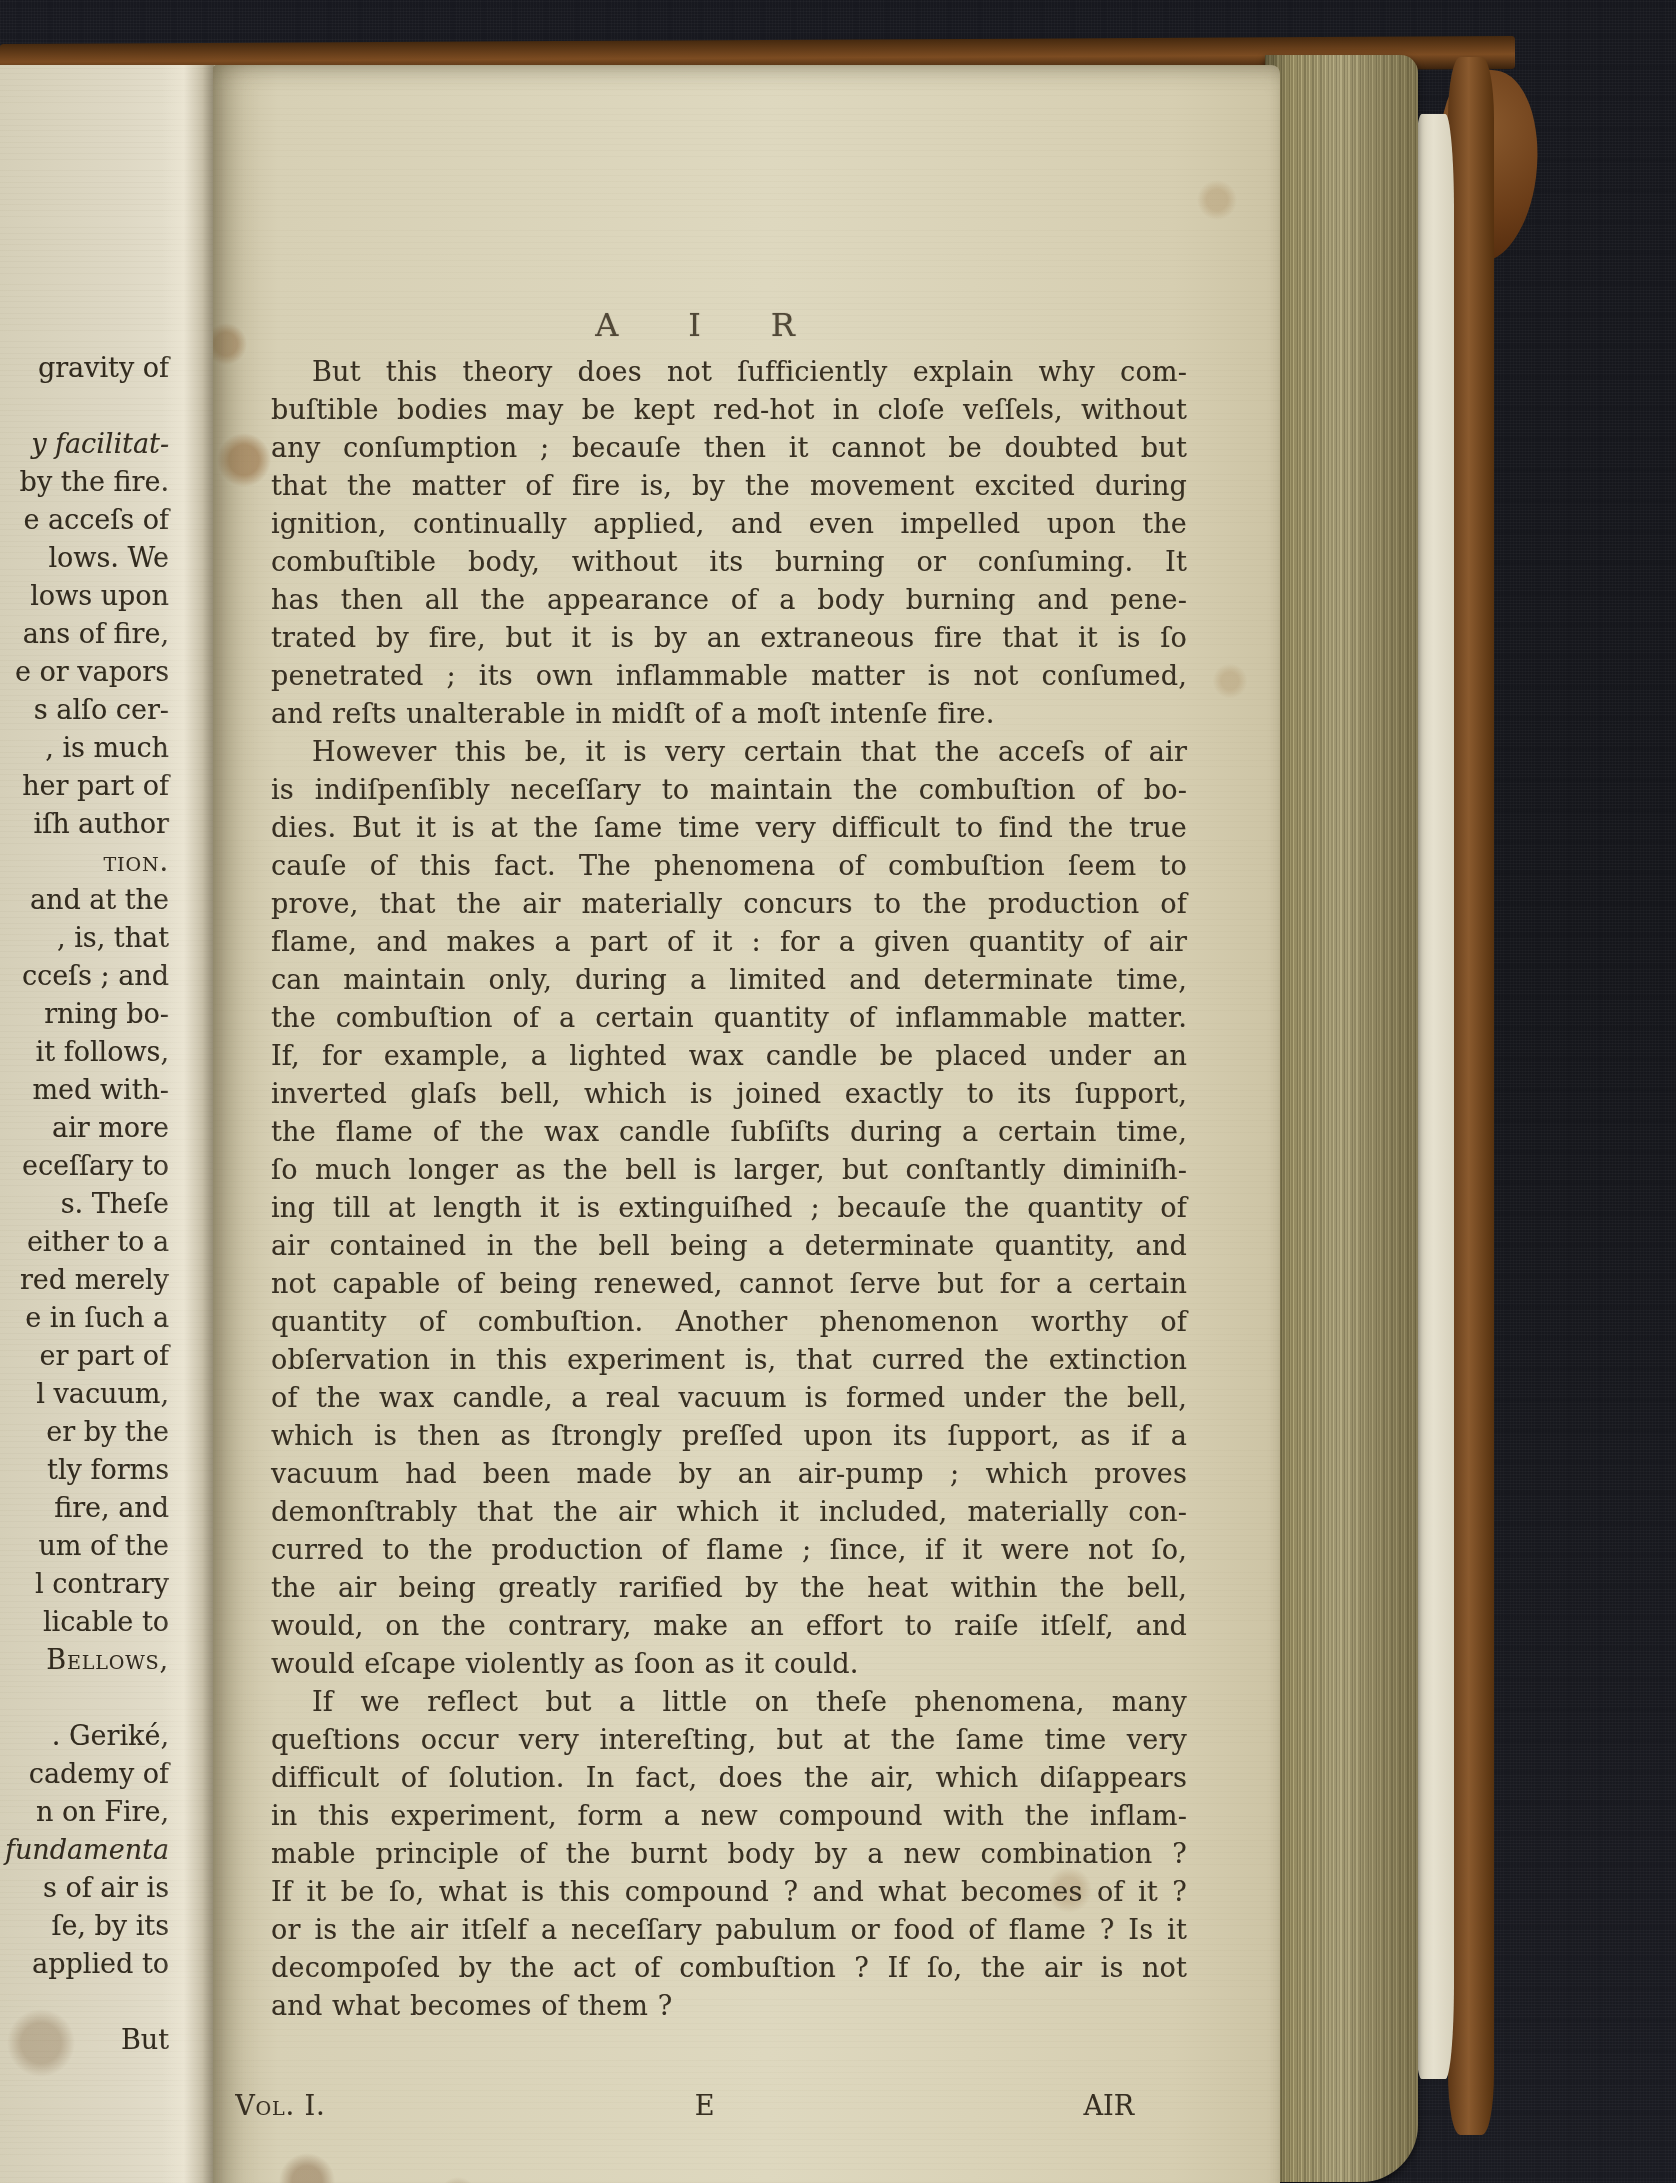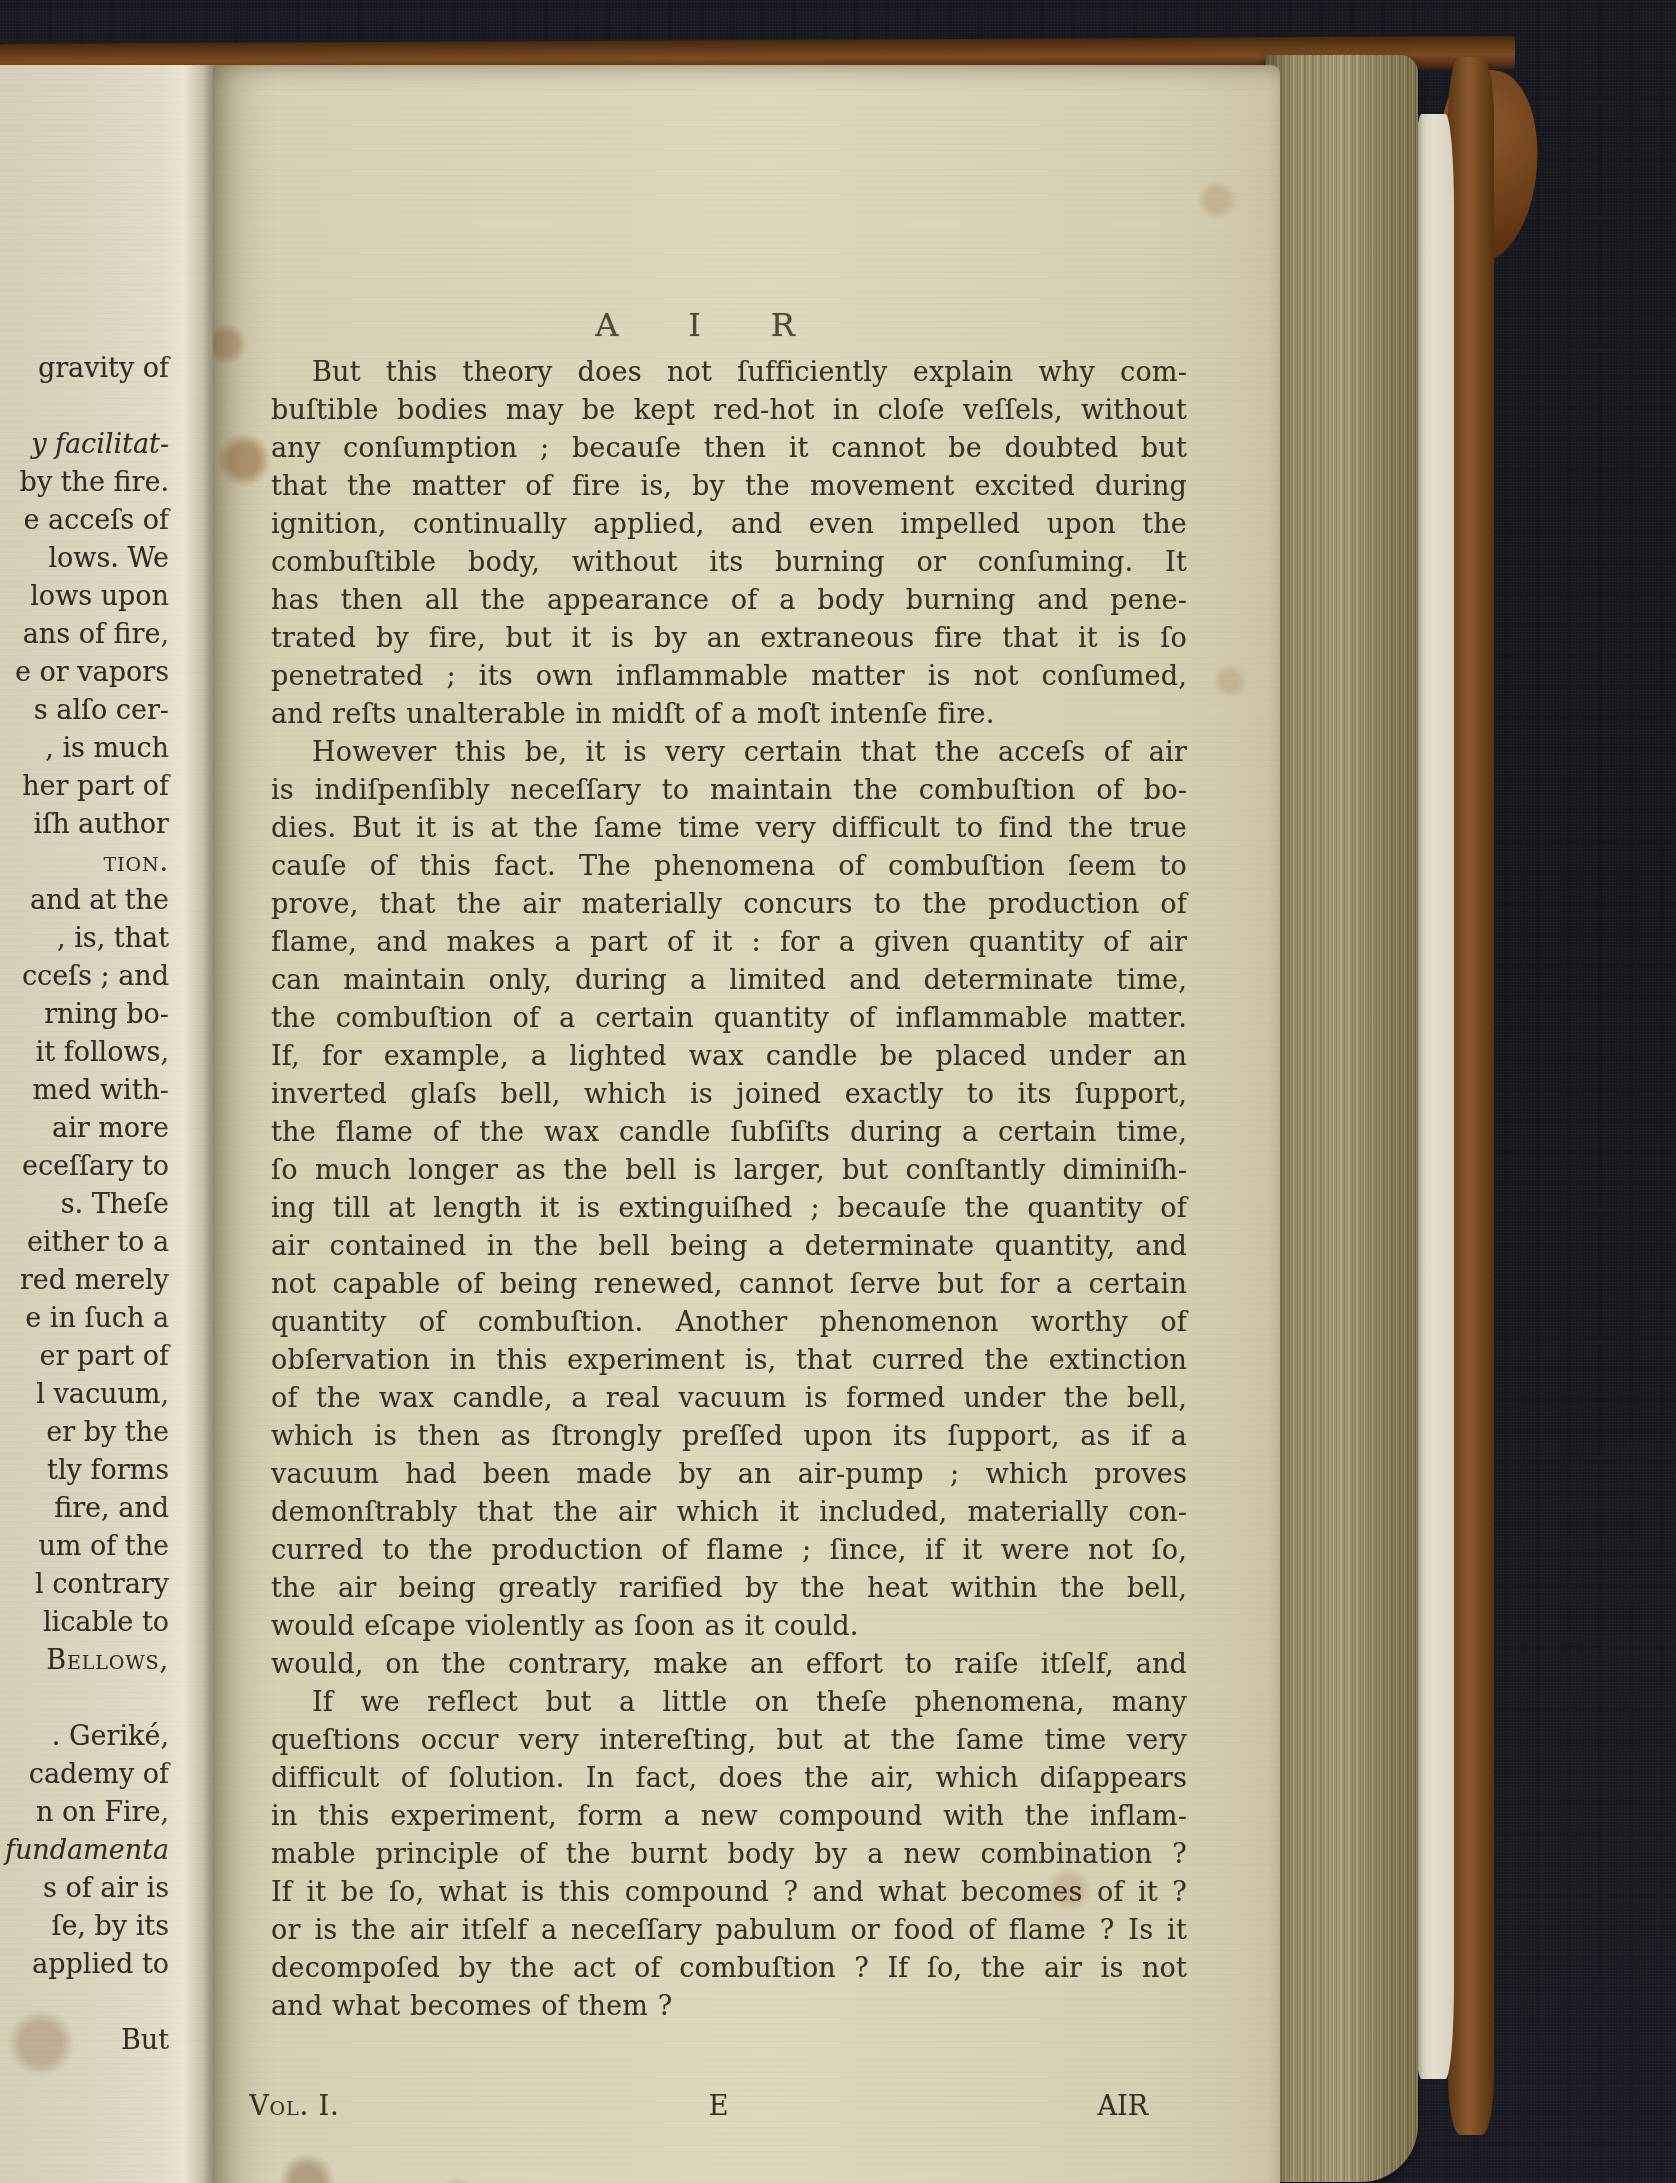--- a/index.html
+++ b/index.html
@@ -102,21 +102,21 @@
     font-size:27px;word-spacing:0.9px;letter-spacing:0.2px;
     text-shadow:0.3px 0.4px 0 rgba(60,50,35,.30);
   }
   .bline{
     height:38px;line-height:38px;
     text-align:justify;text-align-last:justify;margin-left:36px;
   }
   .bline.last{text-align:right;text-align-last:left;}
   .bline.indent{text-indent:41px;}
   .page-footer{
-    top:2022px;left:24px;width:952px;height:38px;line-height:38px;
+    top:2022px;left:10px;width:952px;height:38px;line-height:38px;
     display:flex;justify-content:space-between;box-sizing:border-box;
     padding:0 41px 0 12.2px;font-size:27px;
     text-shadow:0.3px 0.4px 0 rgba(60,50,35,.30);
   }
   .left-text{
     top:284px;left:0;width:169px;
     font-size:27px;color:#322b1f;
     text-shadow:0.3px 0.4px 0 rgba(55,47,32,.30);
   }
   .lline{height:38px;line-height:38px;text-align:right;white-space:nowrap;}
@@ -213,22 +213,22 @@
       <div class="bline">air contained in the bell being a determinate quantity, and</div>
       <div class="bline">not capable of being renewed, cannot ſerve but for a certain</div>
       <div class="bline">quantity of combuſtion.  Another phenomenon worthy of</div>
       <div class="bline">obſervation in this experiment is, that curred the extinction</div>
       <div class="bline">of the wax candle, a real vacuum is formed under the bell,</div>
       <div class="bline">which is then as ſtrongly preſſed upon its ſupport, as if a</div>
       <div class="bline">vacuum had been made by an air-pump ;  which proves</div>
       <div class="bline">demonſtrably that the air which it included, materially con-</div>
       <div class="bline">curred to the production of flame ;  ſince, if it were not ſo,</div>
       <div class="bline">the air being greatly rarified by the heat within the bell,</div>
+      <div class="bline">would, on the contrary, make an effort to raiſe itſelf, and</div>
       <div class="bline last">would eſcape violently as ſoon as it could.</div>
-      <div class="bline">would, on the contrary, make an effort to raiſe itſelf, and</div>
       <div class="bline indent">If we reflect but a little on theſe phenomena, many</div>
       <div class="bline">queſtions occur very intereſting, but at the ſame time very</div>
       <div class="bline">difficult of ſolution.  In fact, does the air, which diſappears</div>
       <div class="bline">in this experiment, form a new compound with the inflam-</div>
       <div class="bline">mable principle of the burnt body by a new combination ?</div>
       <div class="bline">If it be ſo, what is this compound ?  and what becomes of it ?</div>
       <div class="bline">or is the air itſelf a neceſſary pabulum or food of flame ?  Is it</div>
       <div class="bline">decompoſed by the act of combuſtion ?  If ſo, the air is not</div>
       <div class="bline last">and what becomes of them ?</div>
     </div>

